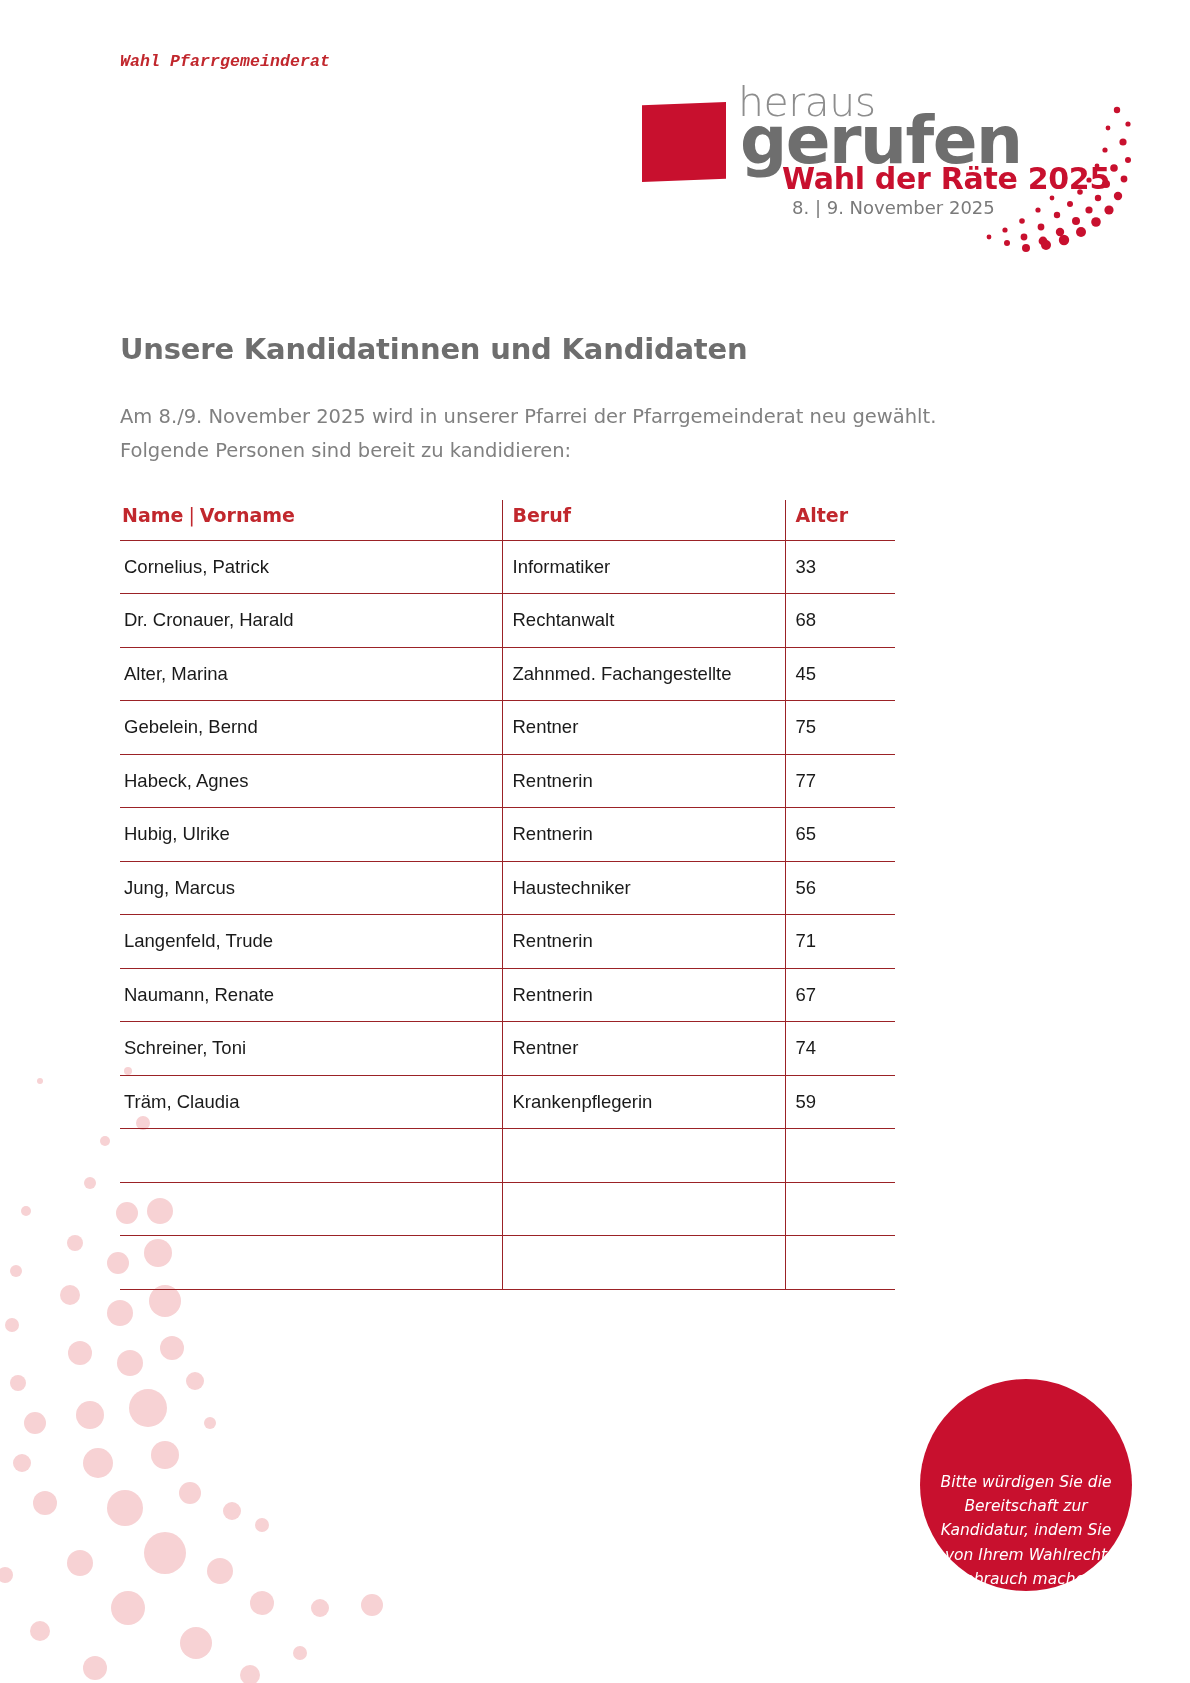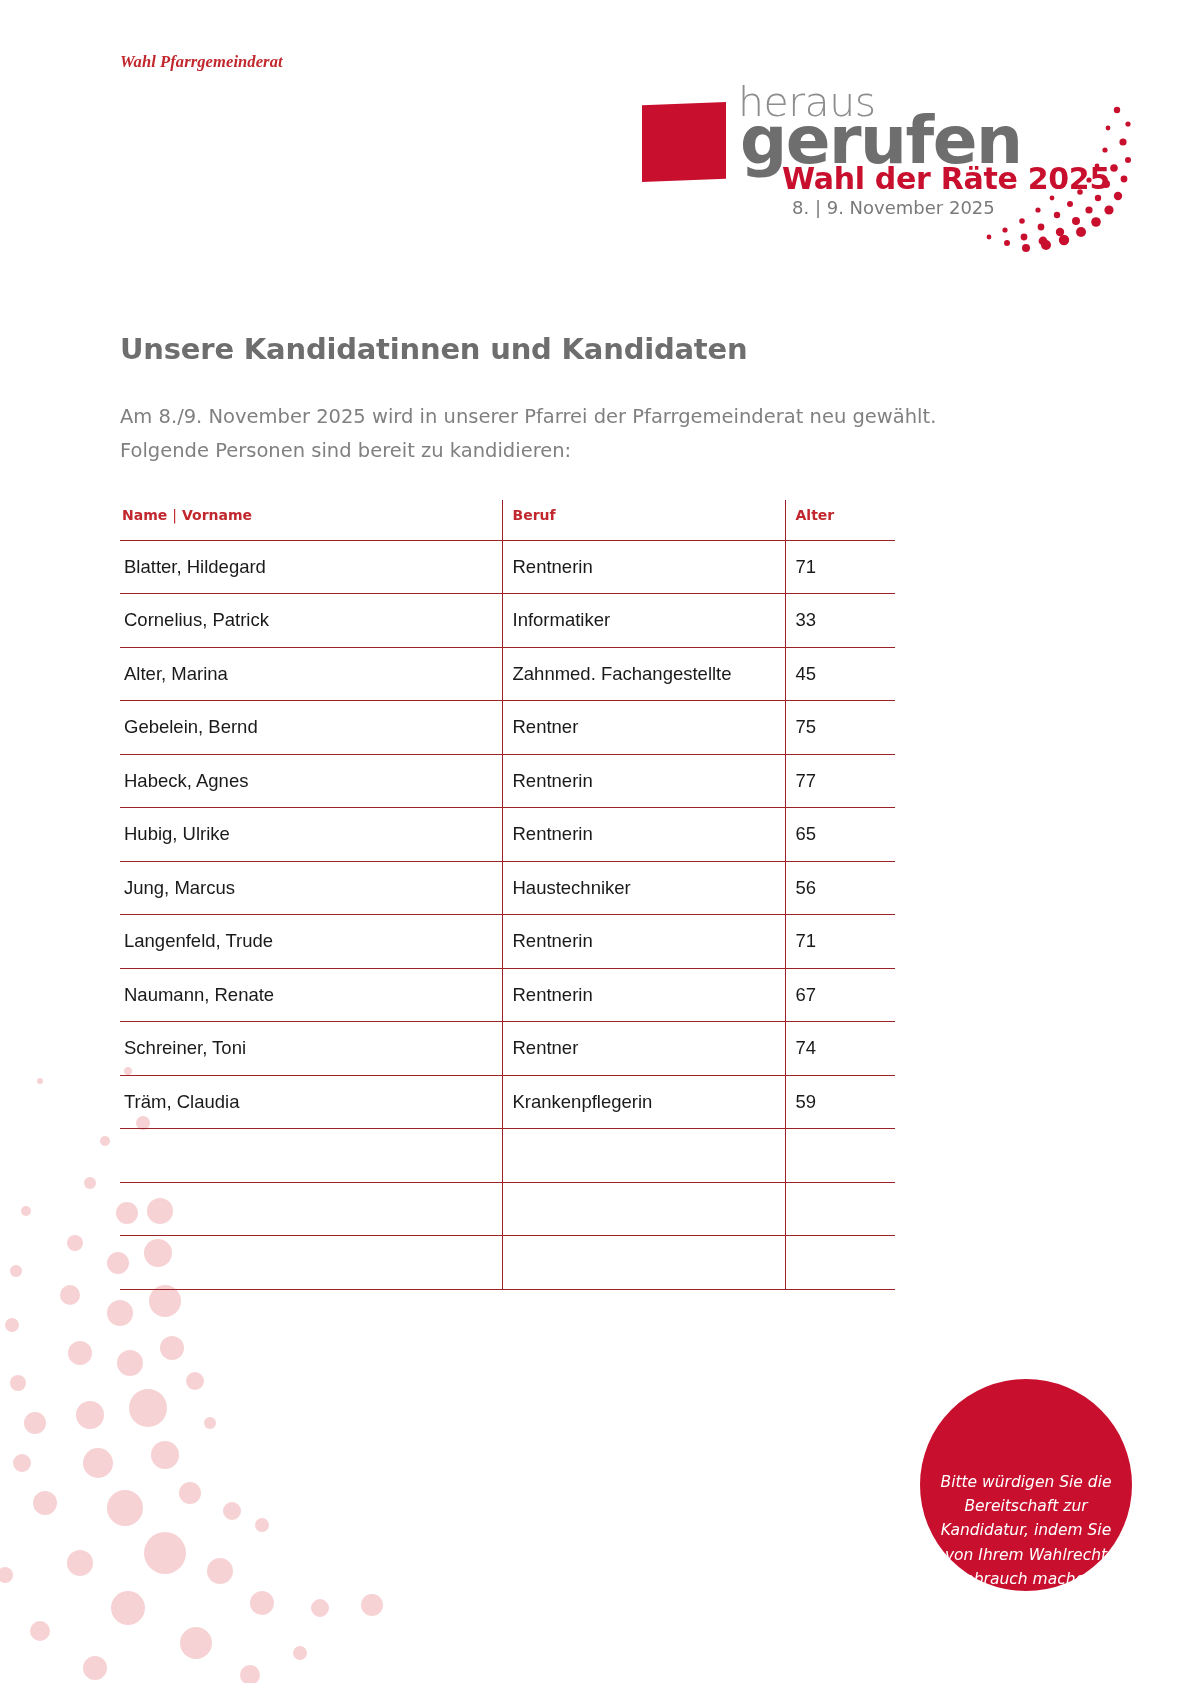--- a/index.html
+++ b/index.html
@@ -31,21 +31,21 @@
     height: 620px;
     pointer-events: none;
     z-index: 0;
   }
 
   
   .running-head {
     position: absolute;
     left: 120px;
     top: 52px;
-    font-family: Liberation Serif, serif;
+    font-family: Liberation Mono, monospace;
     font-style: italic;
     font-size: 16.5px;
     font-weight: 600;
     color: #c1272d;
     letter-spacing: 0.1px;
     z-index: 5;
   }
 
   
   .logo {
@@ -189,21 +189,21 @@
 
   .cand-table th,
   .cand-table td {
     text-align: left;
     vertical-align: middle;
     padding: 0 0 0 8px;
   }
 
   .cand-table thead th {
     font-family: "DejaVu Sans", sans-serif;
-    font-size: 14px;
+    font-size: 19px;
     font-weight: bold;
     color: #c1272d;
     height: 40px;
     padding-bottom: 10px;
     border-bottom: 1.3px solid #9b2226;
   }
 
   .cand-table thead th.col-name { padding-left: 2px; }
 
   .cand-table tbody td {
@@ -370,30 +370,30 @@
       <tr>
         <th class="col-name">
           <span>Name</span><span class="hdr-sep">|</span><span>Vorname</span>
         </th>
         <th class="col-beruf">Beruf</th>
         <th class="col-alter">Alter</th>
       </tr>
     </thead>
     <tbody id="cand-body">
         <tr>
-          <td class="col-name">Blatter, Hildegard</td>
-          <td class="col-beruf">Rentnerin</td>
-          <td class="col-alter">71</td>
-        </tr>
-        <tr>
           <td class="col-name">Cornelius, Patrick</td>
           <td class="col-beruf">Informatiker</td>
           <td class="col-alter">33</td>
         </tr>
         <tr>
+          <td class="col-name">Dr. Cronauer, Harald</td>
+          <td class="col-beruf">Rechtanwalt</td>
+          <td class="col-alter">68</td>
+        </tr>
+        <tr>
           <td class="col-name">Alter, Marina</td>
           <td class="col-beruf">Zahnmed. Fachangestellte</td>
           <td class="col-alter">45</td>
         </tr>
         <tr>
           <td class="col-name">Gebelein, Bernd</td>
           <td class="col-beruf">Rentner</td>
           <td class="col-alter">75</td>
         </tr>
         <tr>

